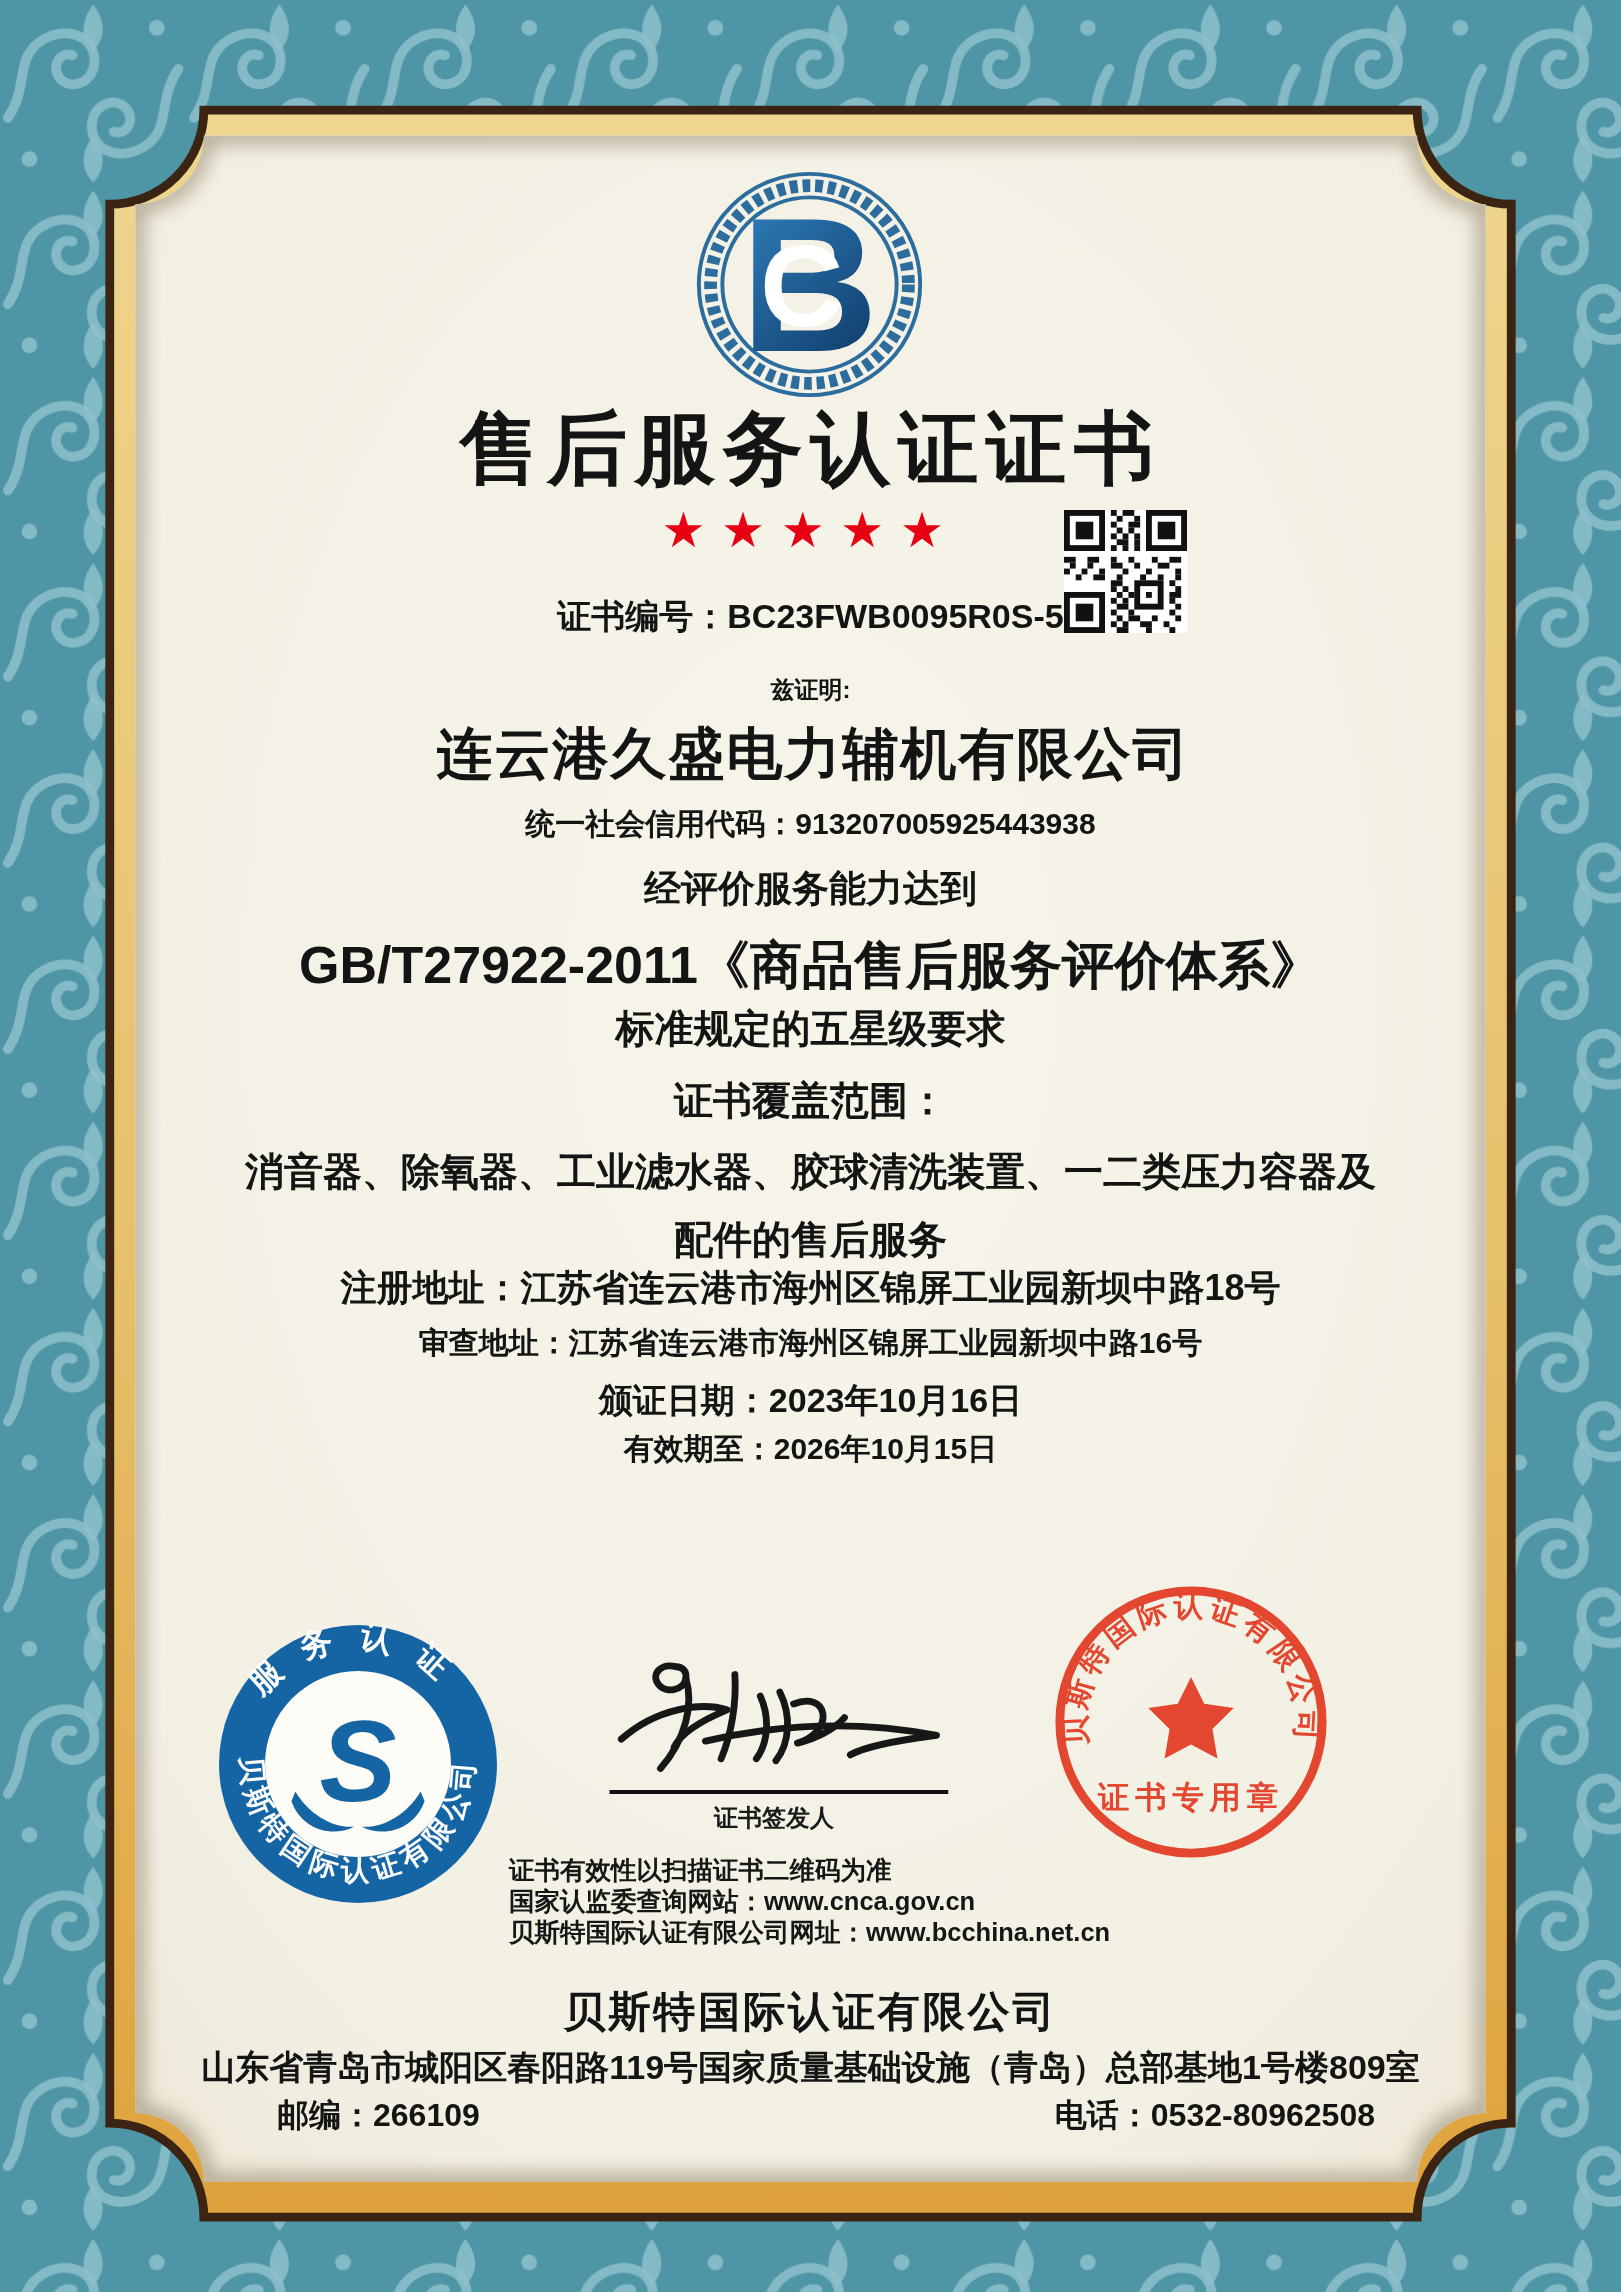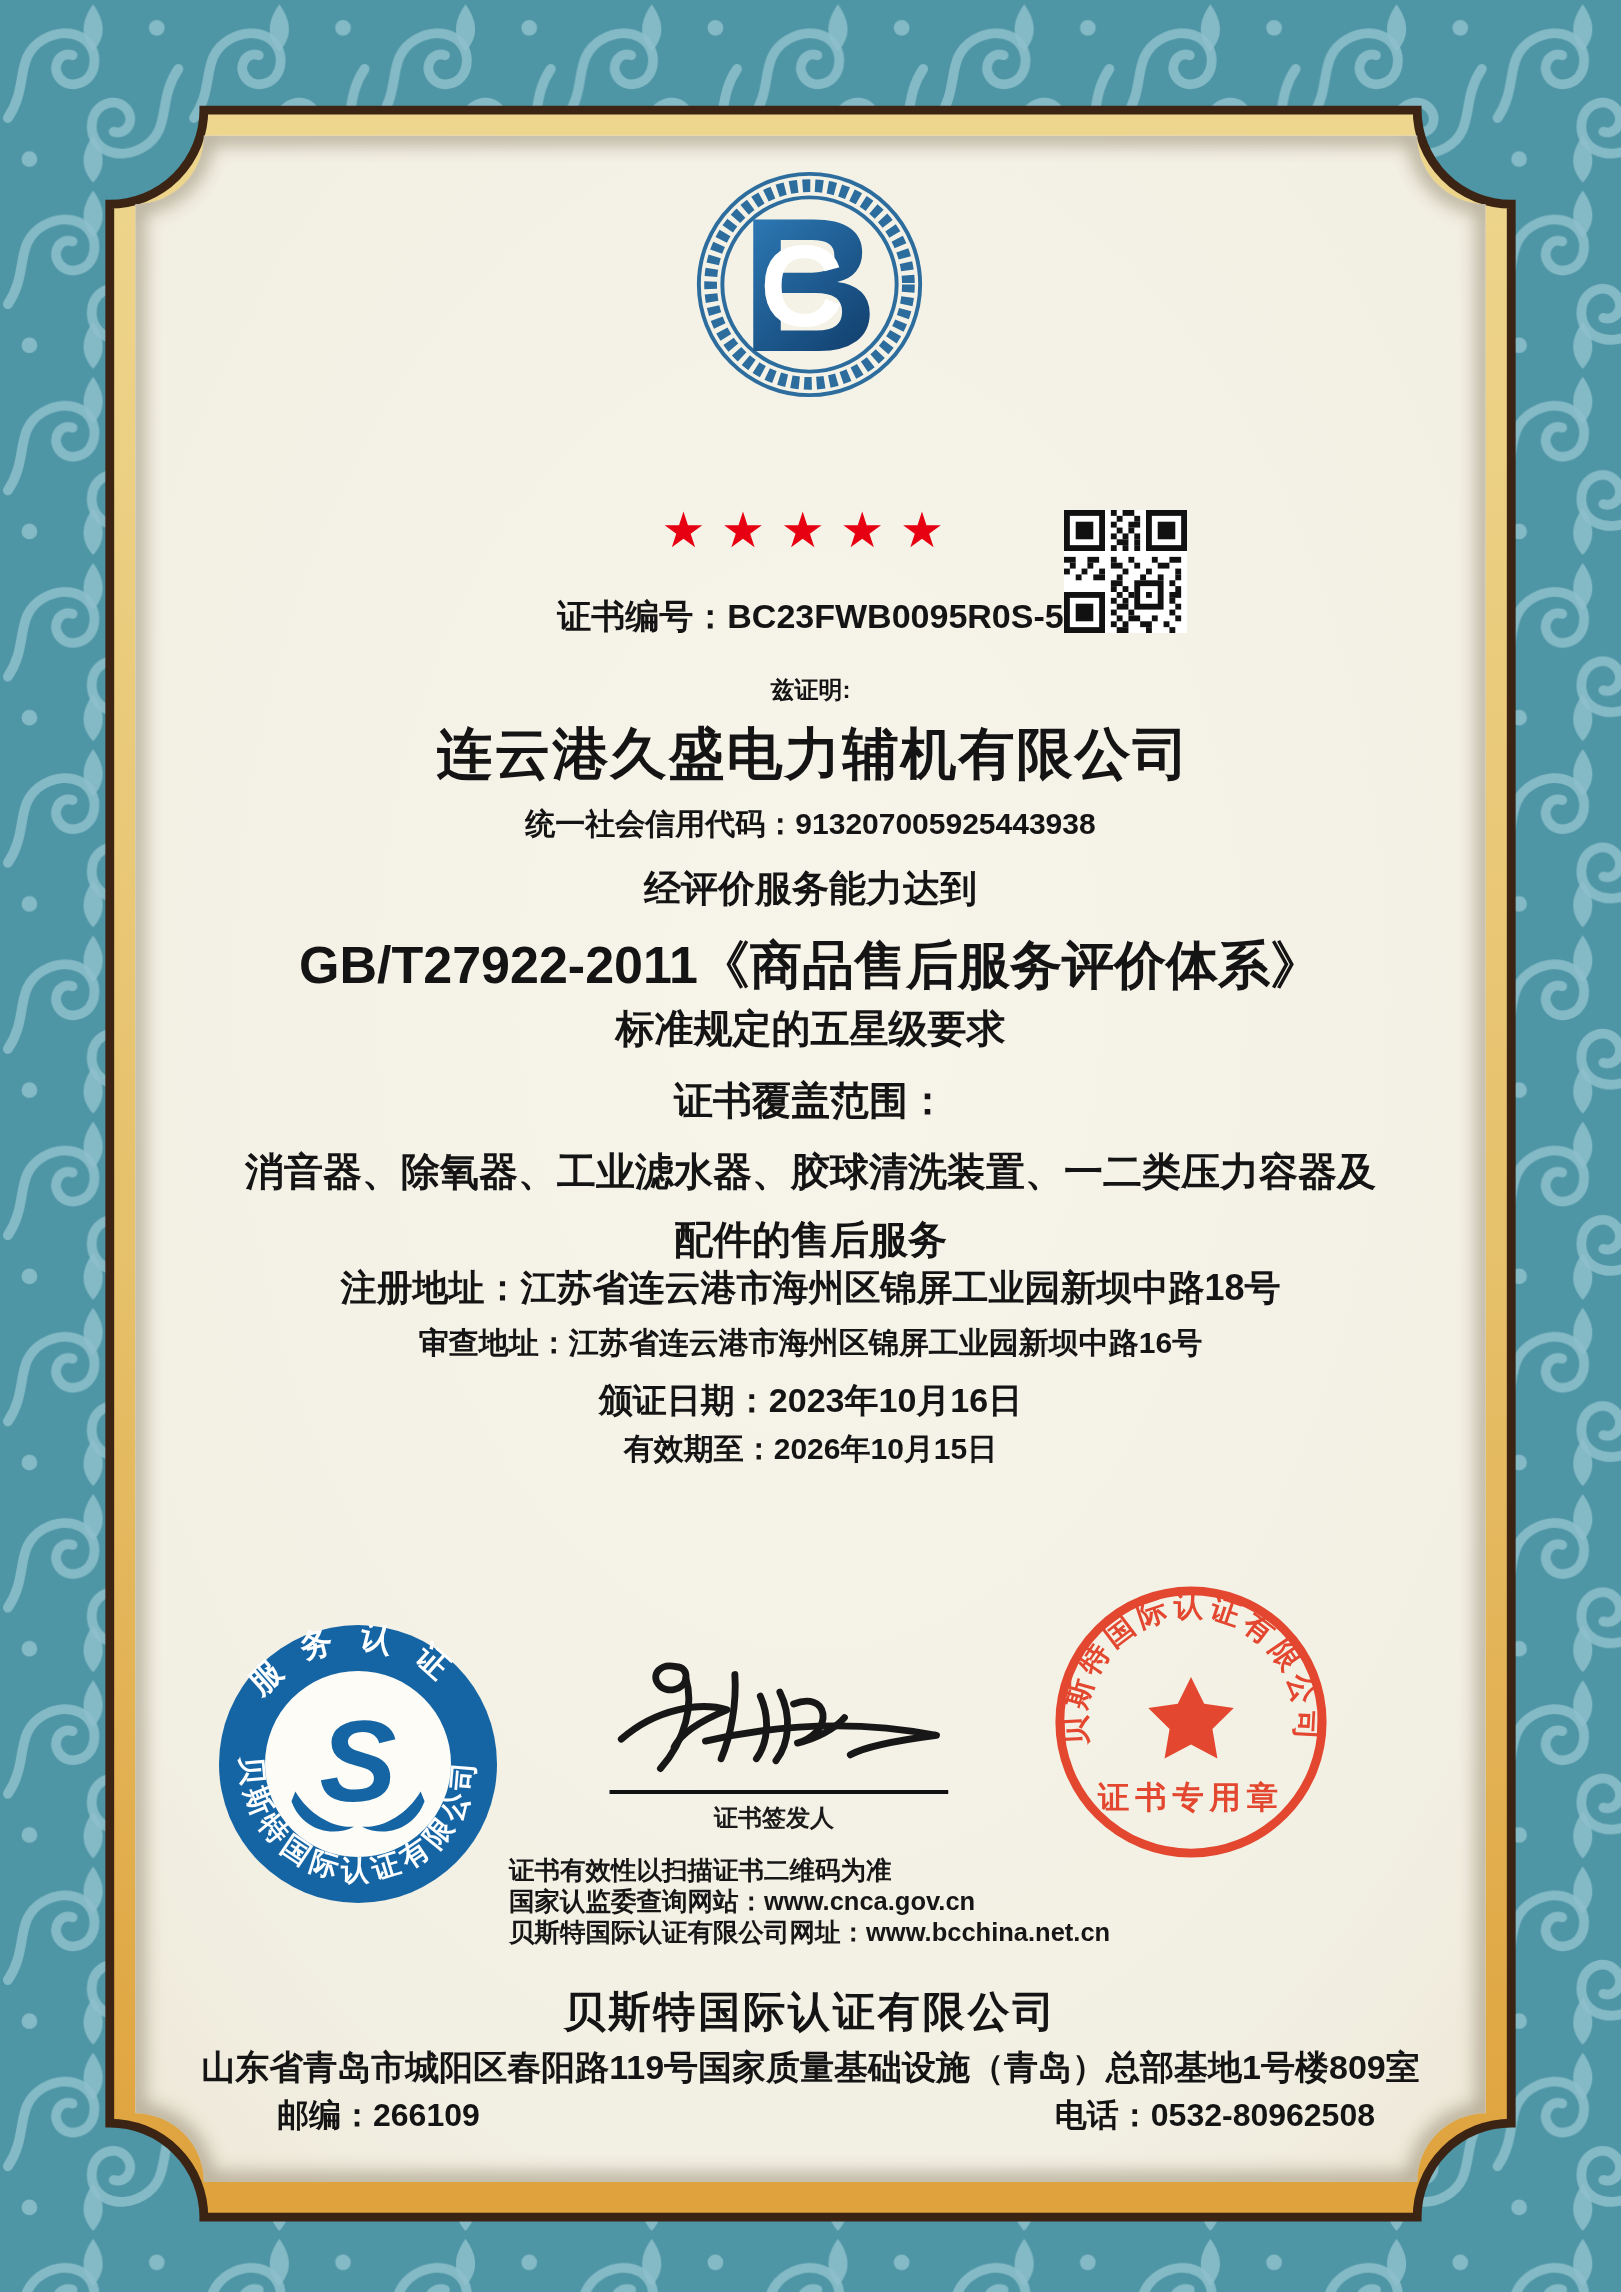--- a/index.html
+++ b/index.html
@@ -86,20 +86,21 @@
         <stop offset="1" stop-color="#113f6e"></stop>
       </linearGradient>
     </defs>
     <circle r="113" fill="none" stroke="#2c6d9e" stroke-width="4"></circle>
     <circle r="101" fill="none" stroke="#2c6d9e" stroke-width="13" stroke-dasharray="8 5"></circle>
     <circle r="89" fill="none" stroke="#2c6d9e" stroke-width="4"></circle>
     <text x="0" y="68" text-anchor="middle" font-size="195" font-weight="bold" fill="url(#gradB)">B</text>
     <text x="-8" y="42" text-anchor="middle" font-size="118" font-weight="bold" fill="#ffffff">C</text>
   </svg>
 
+  <div class="abs line title">售后服务认证证书</div>
   <div class="abs line stars">★★★★★</div>
   <div class="abs line certno"><span>证书编号：</span><span class="num">BC23FWB0095R0S-5</span></div>
 
   <svg class="abs" style="left:1064px;top:510px" width="123" height="123" viewBox="0 0 126 126">
     <rect width="126" height="126" fill="#ffffff"></rect>
     <g fill="#111111">
       <rect x="0" y="0" width="42" height="42"></rect>
         <rect x="84" y="0" width="42" height="42"></rect>
         <rect x="0" y="84" width="42" height="42"></rect>
     </g>

